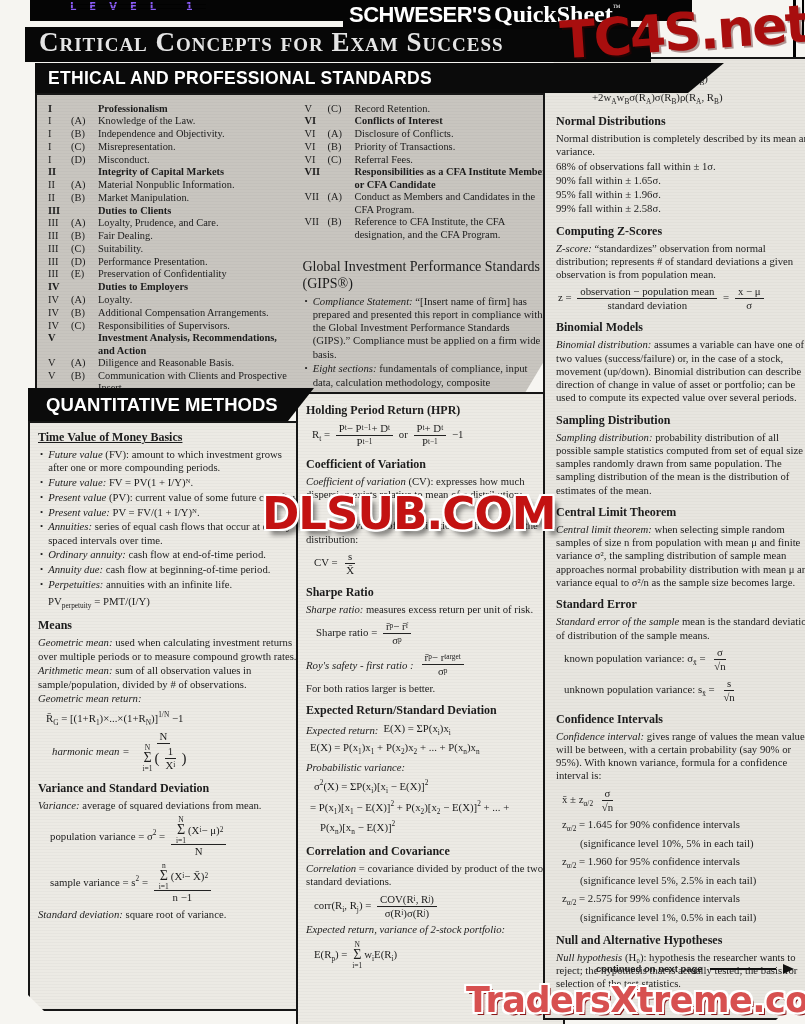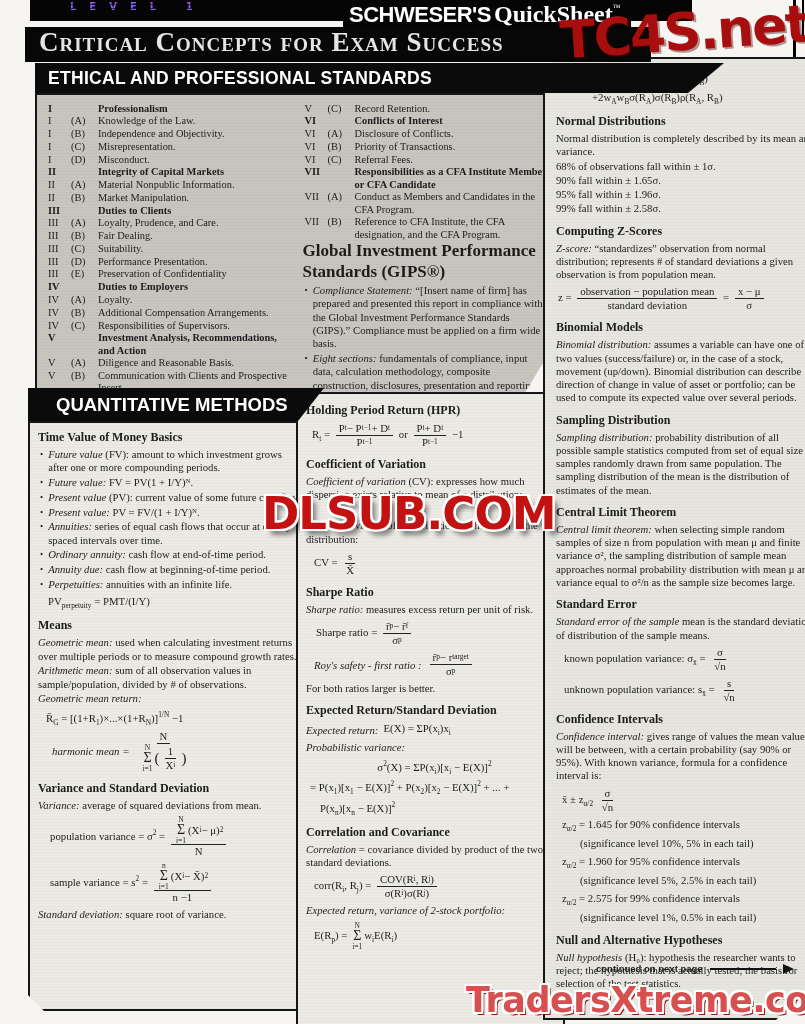--- a/index.html
+++ b/index.html
@@ -21,21 +21,21 @@
   #brand .tm{font-size:8px;align-self:flex-start;margin-top:3px;}
   #bar2{position:absolute;left:25px;top:27px;width:612px;height:35px;background:#070707;color:#e5e5e5;
     display:flex;align-items:flex-start;padding-left:14px;font-family:"Liberation Serif",serif;
     font-variant:small-caps;font-weight:bold;font-size:27px;letter-spacing:1px;z-index:2;}
   .edge{position:absolute;background:#000;}
   
   .banner{position:absolute;background:#0b0b0b;color:#fff;font-family:"Liberation Sans",sans-serif;
     font-weight:bold;display:flex;align-items:center;z-index:4;}
   #ethics-banner{left:35px;top:63px;width:676px;height:30px;font-size:17.5px;padding-left:13px;
     letter-spacing:.3px;clip-path:polygon(0 0,100% 0,calc(100% - 36px) 100%,0 100%);}
-  #quant-banner{left:28px;top:388px;width:268px;height:33px;font-size:18.5px;padding-left:28px;
+  #quant-banner{left:28px;top:388px;width:268px;height:33px;font-size:18.5px;padding-left:18px;
     clip-path:polygon(0 0,100% 0,calc(100% - 26px) 100%,0 100%);}
   
   .box{position:absolute;border:2px solid #161616;
     background-image:repeating-linear-gradient(0deg,rgba(0,0,0,.022) 0 1px,transparent 1px 3px);}
   #ethics-box{left:35px;top:93px;width:501px;height:288px;background-color:#c8c5bf;
     clip-path:polygon(0 0,100% 0,100% 80%,93% 100%,0 100%);
     padding:7px 9px;display:flex;gap:12px;}
   .ecol{flex:1;}
   #right-box{left:543px;top:57px;width:259px;height:946px;background-color:#e7e5df;
     clip-path:polygon(16px 0,100% 0,100% calc(100% - 50px),calc(100% - 50px) 100%,0 100%,0 16px);
@@ -45,21 +45,21 @@
     padding:7px 8px;}
   #mid-box{left:296px;top:392px;width:249px;height:613px;background-color:#eceae4;
     clip-path:polygon(14px 0,100% 0,100% 100%,0 100%,0 14px);
     padding:9px 8px;}
   
   .erow{display:grid;grid-template-columns:25px 27px 1fr;font-size:10.4px;line-height:1.18;margin:.5px 0;}
   .erow .rn{padding-left:2px;}
   .ebold .rn,.ebold .rt{font-weight:bold;}
   
   .bh{font-weight:bold;font-size:12px;margin:8px 0 3px;}
-  .bh2{font-weight:bold;font-size:17px;margin:0 0 2px;line-height:1.2;}
+  .bh2{font-weight:normal;font-size:14px;margin:18px 0 2px;line-height:1.2;}
   .bp{margin:1.5px 0;font-size:10.7px;line-height:1.24;}
   .tl{font-size:10.7px;line-height:1.3;}
   .bul{display:flex;gap:5px;margin:1.5px 0 1.5px 2px;}
   .bul .dot{font-size:9px;line-height:1.4;}
   .bul .bp{margin:0;}
   .fm{font-size:10.8px;margin:4px 0;display:flex;align-items:center;}
   .fm .fl{margin-right:5px;}
   .fr{display:inline-flex;flex-direction:column;align-items:center;vertical-align:middle;
     margin:0 3px;line-height:1.2;}
   .fr>.nm{border-bottom:1px solid #222;padding:0 3px;white-space:nowrap;display:inline-flex;align-items:center;}
@@ -268,21 +268,21 @@
           <p class="bp"><i>Eight sections:</i><span> fundamentals of compliance, input data, calculation methodology, composite construction, disclosures, presentation and reporting, real estate, and private equity.</span></p>
         </div>
       </div>
   </div>
 </div>
 
 <div id="quant-banner" class="banner">
   <span>QUANTITATIVE METHODS</span>
 </div>
 <div id="left-box" class="box">
-    <div class="bh" style="margin-top: 0px;">Time Value of Money Basics</div>
+    <div class="bh" style="margin-top: 0px; text-decoration: underline;">Time Value of Money Basics</div>
     <div class="bul">
       <span class="dot">•</span>
       <p class="bp"><i>Future value</i><span> (FV): amount to which investment grows after one or more compounding periods.</span></p>
     </div>
     <div class="bul">
       <span class="dot">•</span>
       <p class="bp"><i>Future value:</i><span> FV = PV(1 + I/Y)ᴺ.</span></p>
     </div>
     <div class="bul">
       <span class="dot">•</span>
@@ -383,35 +383,38 @@
         </span></span>
     </div>
     <div class="bh">Sharpe Ratio</div>
     <p class="bp"><i>Sharpe ratio:</i><span> measures excess return per unit of risk.</span></p>
     <div class="fm" style="margin-left: 10px;">
       <span>Sharpe ratio = <span class="fr">
           <span class="nm">r̄<sub>p</sub> − r̄<sub>f</sub></span>
           <span class="dn">σ<sub>p</sub></span>
         </span></span>
     </div>
-    <div class="fm" style="margin-left: 8px;">
+    <div class="fm" style="margin-left: 0;">
       <i class="fl">Roy's safety - first ratio : </i>
       <span><span class="fr">
           <span class="nm">r̄<sub>p</sub> − r<sub>target</sub></span>
           <span class="dn">σ<sub>p</sub></span>
         </span></span>
     </div>
     <p class="bp"><span>For both ratios larger is better.</span></p>
     <div class="bh">Expected Return/Standard Deviation</div>
     <div class="fm">
       <i class="fl">Expected return: </i>
       <span>E(X) = ΣP(x<sub>i</sub>)x<sub>i</sub></span>
     </div>
+    <div class="fm" style="margin-left: 4px;">
+      <span>E(X) = P(x<sub>1</sub>)x<sub>1</sub> + P(x<sub>2</sub>)x<sub>2</sub> + ... + P(x<sub>n</sub>)x<sub>n</sub></span>
+    </div>
     <p class="bp"><i>Probabilistic variance:</i></p>
-    <div class="fm" style="margin-left: 8px; justify-content: center;">
+    <div class="fm" style="margin-left: 8px;">
       <span>σ<sup>2</sup>(X) = ΣP(x<sub>i</sub>)[x<sub>i</sub> − E(X)]<sup>2</sup></span>
     </div>
     <div class="fm" style="margin-left: 4px;">
       <span>= P(x<sub>1</sub>)[x<sub>1</sub> − E(X)]<sup>2</sup> + P(x<sub>2</sub>)[x<sub>2</sub> − E(X)]<sup>2</sup> + ... +</span>
     </div>
     <div class="fm" style="margin-left: 14px;">
       <span>P(x<sub>n</sub>)[x<sub>n</sub> − E(X)]<sup>2</sup></span>
     </div>
     <div class="bh">Correlation and Covariance</div>
     <p class="bp"><i>Correlation</i><span> = covariance divided by product of the two standard deviations.</span></p>

